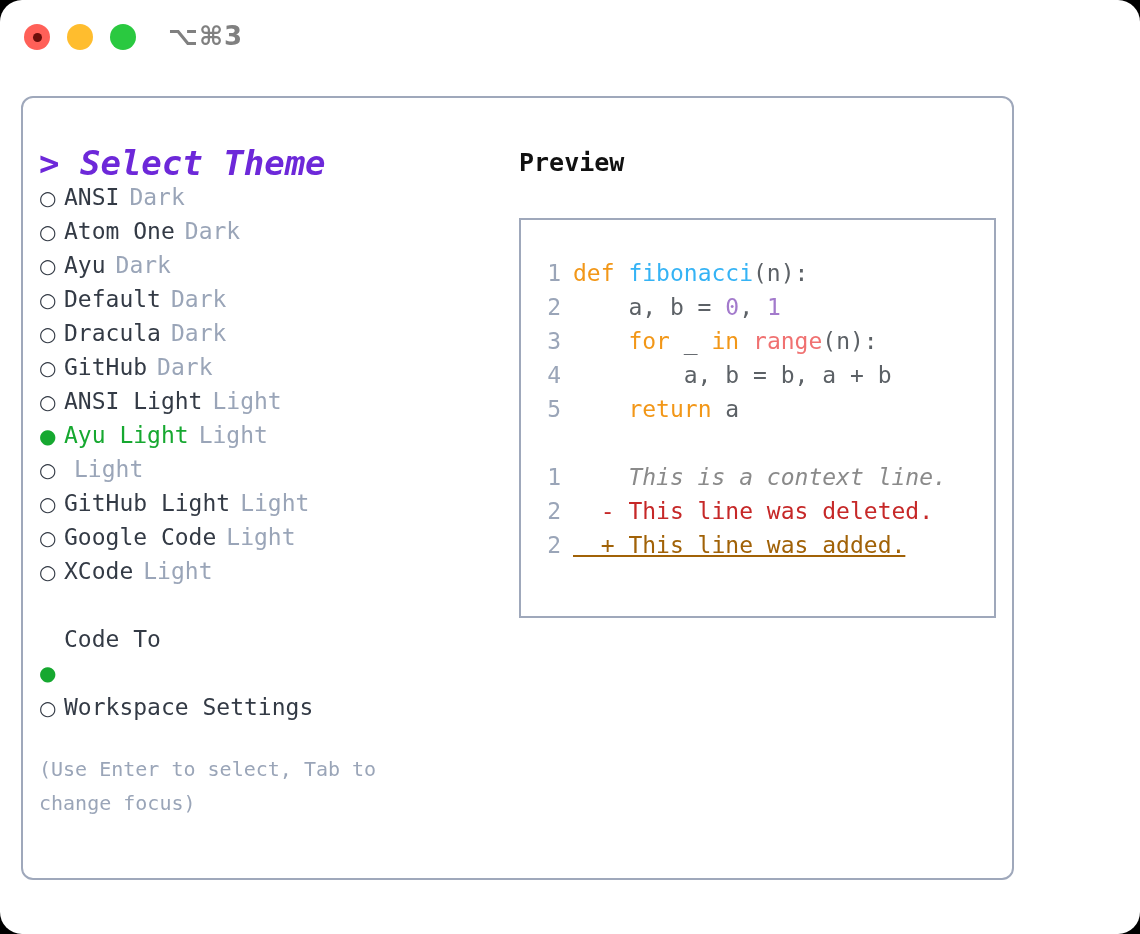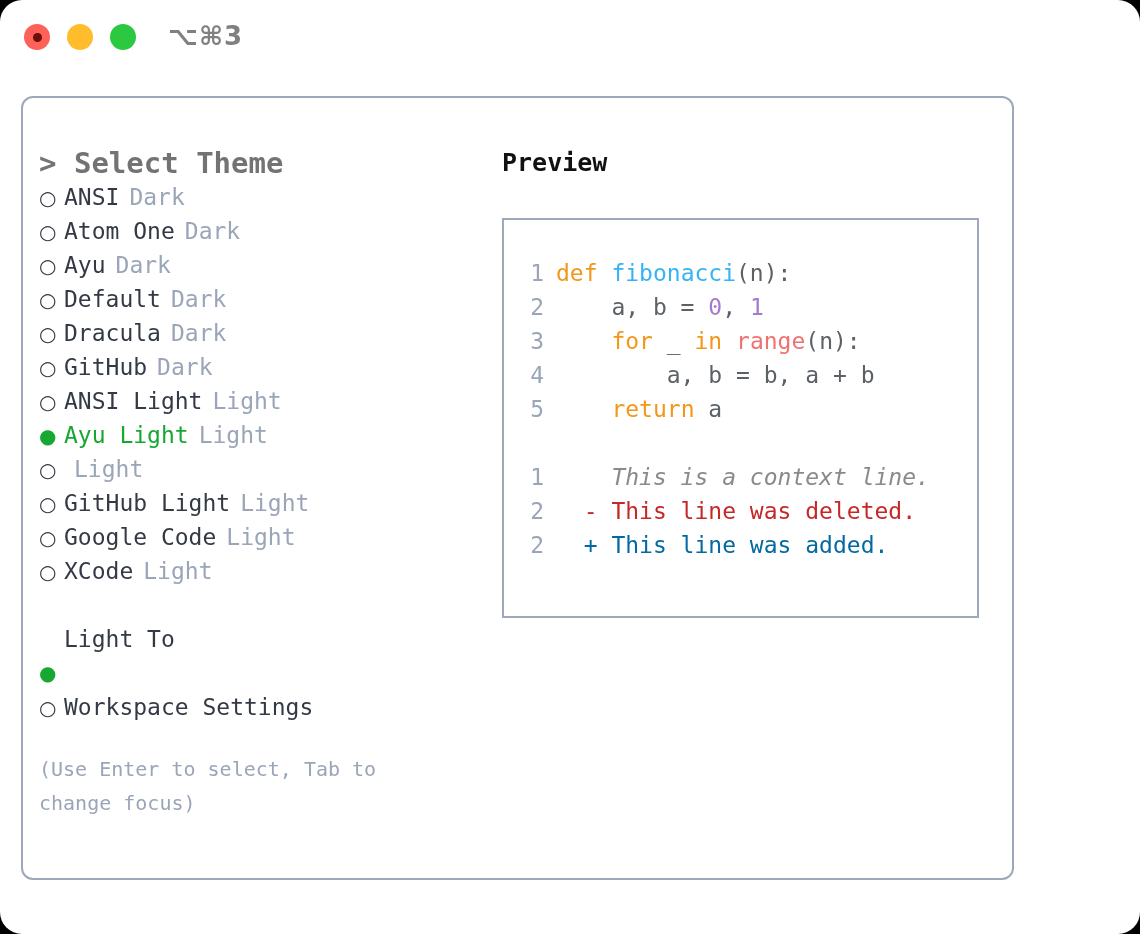--- a/index.html
+++ b/index.html
@@ -92,33 +92,34 @@
 
   
   .left-col {
     position: absolute;
     left: 16px;
     top: 48px;
     width: 460px;
   }
   .right-col {
     position: absolute;
-    left: 479px;
+    left: 496px;
     top: 48px;
     width: 500px;
   }
 
   .section-title {
-    font-size: 29px;
+    font-size: 34px;
     font-weight: bold;
-    color: #737373;
+    color: #6d28d9;
     letter-spacing: 0px;
     white-space: pre;
     line-height: 34px;
     height: 34px;
+    font-style: italic;
   }
 
   .opt-list { margin: 0; padding: 0; }
 
   .opt {
     display: flex;
     align-items: baseline;
     font-size: 23px;
     line-height: 34px;
     height: 34px;
@@ -196,21 +197,21 @@
   }
   .blank-line { height: 34px; }
 
   .tok-kw   { color: #f29718; }
   .tok-fn   { color: #35b3f5; }
   .tok-num  { color: #a37acc; }
   .tok-call { color: #f07171; }
   .tok-pl   { color: #5c6166; }
   .tok-ctx  { color: #8a8a8a; font-style: italic; }
   .tok-del  { color: #c62828; }
-  .tok-add  { color: #0369a1; }
+  .tok-add  { color: #a16207; text-decoration: underline; }
 </style>
 </head>
 <body>
 
 <div class="window">
 
   <div class="titlebar">
     <div class="lights">
       <span class="light red"></span>
       <span class="light yellow"></span>
@@ -235,21 +236,21 @@
             <div class="opt"><span class="bullet">○</span><span class="label">ANSI Light</span><span class="variant">Light</span></div>
             <div class="opt selected"><span class="bullet sel">●</span><span class="label">Ayu Light</span><span class="variant">Light</span></div>
             <div class="opt"><span class="bullet">○</span><span class="variant">Light</span></div>
             <div class="opt"><span class="bullet">○</span><span class="label">GitHub Light</span><span class="variant">Light</span></div>
             <div class="opt"><span class="bullet">○</span><span class="label">Google Code</span><span class="variant">Light</span></div>
             <div class="opt"><span class="bullet">○</span><span class="label">XCode</span><span class="variant">Light</span></div>
           </div>
 
         <div class="spacer-lg"></div>
 
-        <div class="group-title">Light To</div>
+        <div class="group-title">Code To</div>
 
         <div class="opt-list" id="apply-options">
             <div class="opt selected"><span class="bullet sel">●</span></div>
             <div class="opt"><span class="bullet">○</span><span class="label">Workspace Settings</span></div>
           </div>
 
         <div class="hint">(Use Enter to select, Tab to change focus)</div>
       </div>
 
       <div class="right-col">

